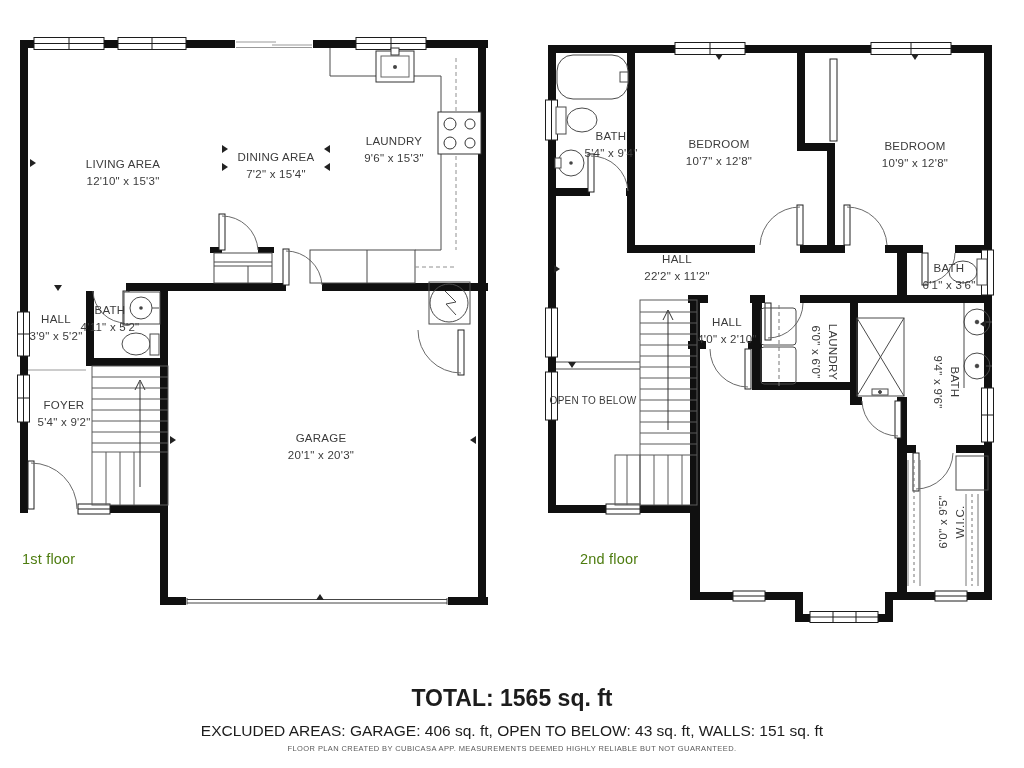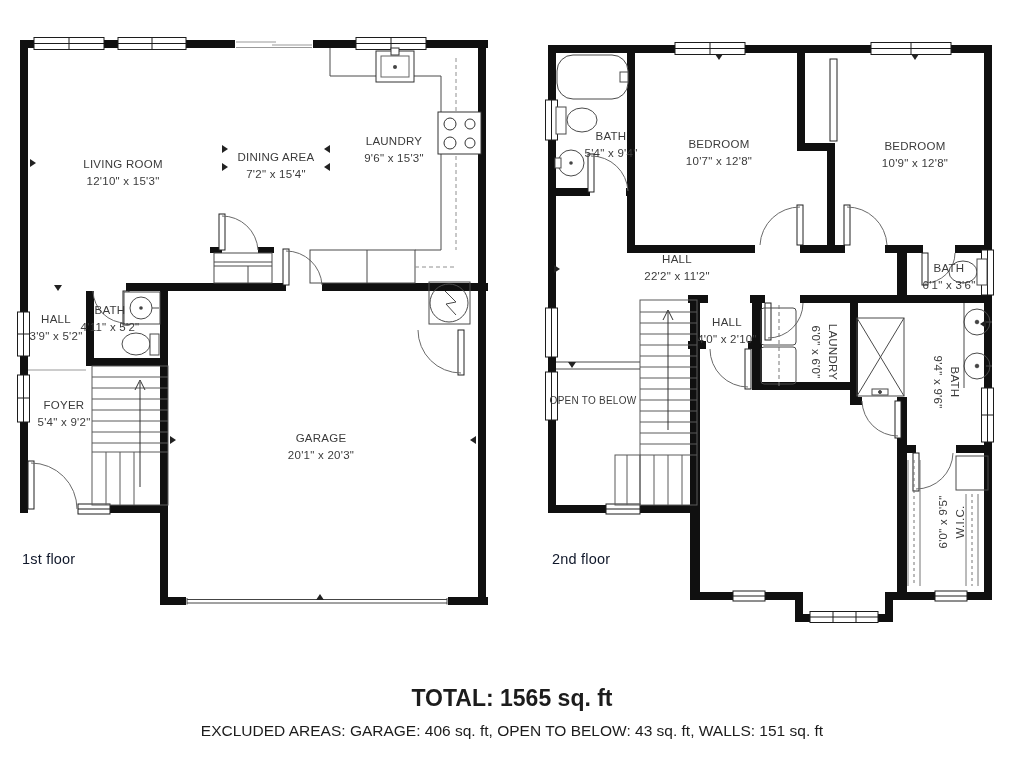--- a/index.html
+++ b/index.html
@@ -3,21 +3,21 @@
 <meta charset="utf-8">
 <style>
   html,body{margin:0;padding:0;background:#fff;}
   .page{position:relative;width:1024px;height:768px;background:#fff;overflow:hidden;
         font-family:"Liberation Sans",sans-serif;}
   .plan-svg{position:absolute;left:0;top:0;}
   .lbl{position:absolute;transform:translate(-50%,-50%);text-align:center;color:#3b3b3b;
        font-size:11.5px;line-height:1.5;white-space:nowrap;letter-spacing:.25px;}
   .lbl.rot90{transform:translate(-50%,-50%) rotate(90deg);}
   .lbl.rot270{transform:translate(-50%,-50%) rotate(-90deg);}
-  .floor-label{position:absolute;font-size:14.5px;color:#0f172a;letter-spacing:.2px;text-align:right;}
+  .floor-label{position:absolute;font-size:14.5px;color:#4d7c0f;letter-spacing:.2px;text-align:right;}
   .summary{position:absolute;left:0;width:1024px;text-align:center;color:#1c1c1c;}
   .summary.total{top:685px;font-size:23px;font-weight:bold;}
   .summary.floors{top:705px;font-size:15.5px;}
   .summary.excluded{top:722px;font-size:15.5px;}
   .summary.disclaimer{top:744px;font-size:7.5px;color:#5a5a5a;letter-spacing:.4px;}
 </style>
 </head>
 <body>
 
 <div class="page">
@@ -430,21 +430,21 @@
       <polygon points="568,362 576,362 572,368"></polygon>
       <polygon points="715,54 723,54 719,60"></polygon>
       <polygon points="911,54 919,54 915,60"></polygon>
       <polygon points="554,265 560,269 554,273"></polygon>
       <polygon points="986,320 980,324 986,328"></polygon>
     </g>
   </g>
 </svg>
 
 <div class="lbl" style="left:123px;top:173px">
-  <div>LIVING ROOM</div>
+  <div>LIVING AREA</div>
   <div class="dims">12'10" x 15'3"</div>
 </div>
 <div class="lbl" style="left:276px;top:166px">
   <div>DINING AREA</div>
   <div class="dims">7'2" x 15'4"</div>
 </div>
 <div class="lbl" style="left:394px;top:150px">
   <div>LAUNDRY</div>
   <div class="dims">9'6" x 15'3"</div>
 </div>
@@ -499,18 +499,19 @@
 <div class="lbl rot90" style="left:946px;top:382px">
   <div>BATH</div>
   <div class="dims">9'4" x 9'6"</div>
 </div>
 <div class="lbl rot270" style="left:952px;top:522px">
   <div class="dims">6'0" x 9'5"</div>
   <div>W.I.C.</div>
 </div>
 
 <div class="floor-label" style="left:22px;top:551px">1st floor</div>
-<div class="floor-label" style="left:552px;top:551px">2nd floor</div>
+<div class="floor-label" style="left:580px;top:551px">2nd floor</div>
 
 <div class="summary total">TOTAL: 1565 sq. ft</div>
 <div class="summary excluded">EXCLUDED AREAS: GARAGE: 406 sq. ft, OPEN TO BELOW: 43 sq. ft, WALLS: 151 sq. ft</div>
+<div class="summary disclaimer">FLOOR PLAN CREATED BY CUBICASA APP. MEASUREMENTS DEEMED HIGHLY RELIABLE BUT NOT GUARANTEED.</div>
 
 </div>
 
 </body></html>

